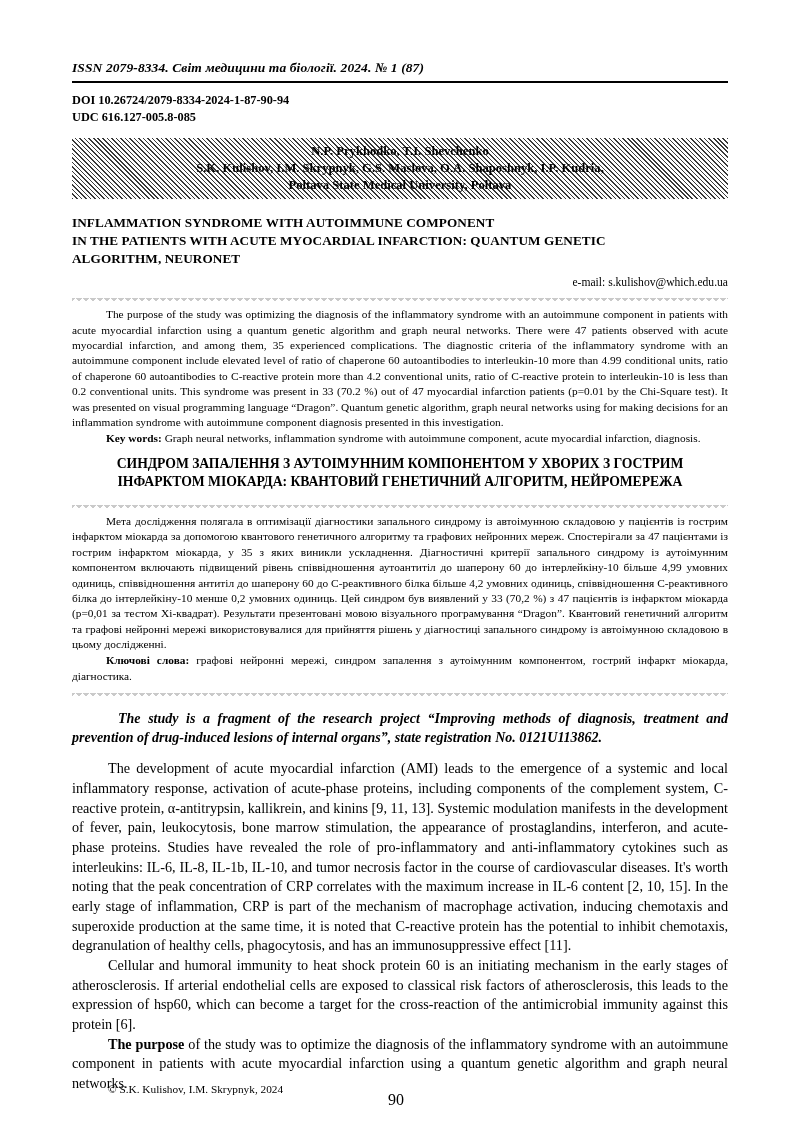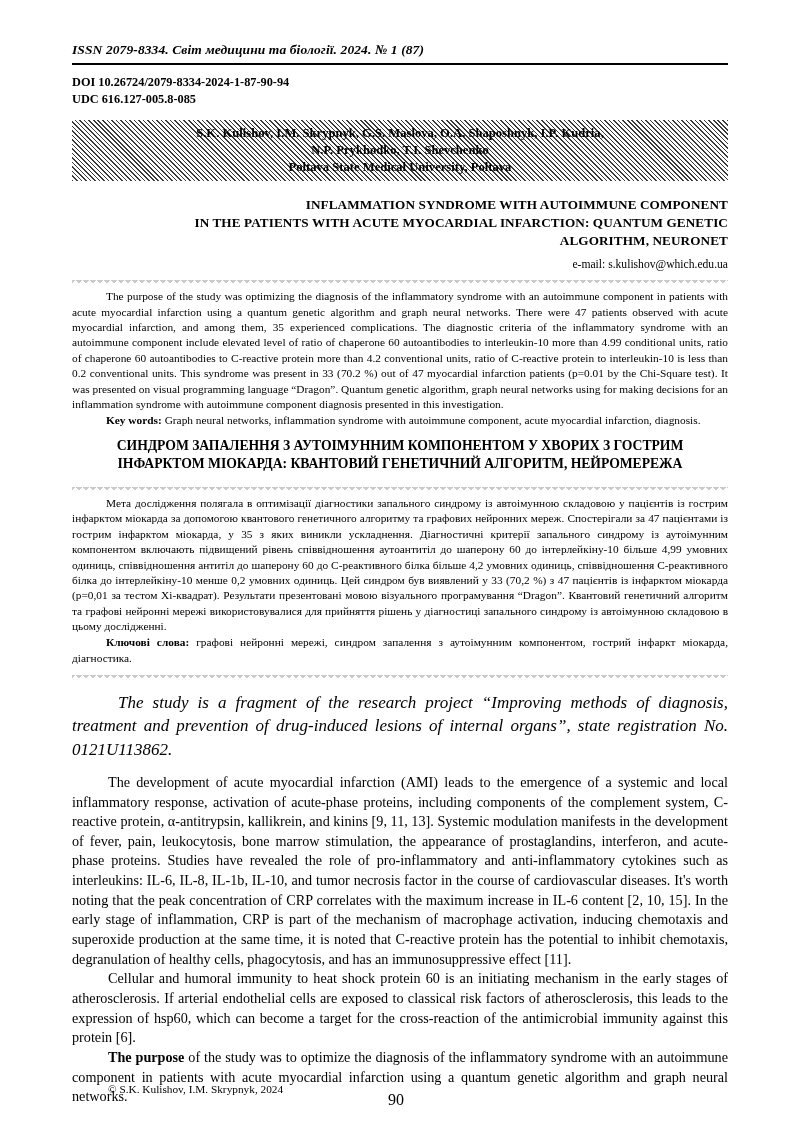--- a/index.html
+++ b/index.html
@@ -17,21 +17,21 @@
     height: 1131px;
     margin: 0 auto;
     background: #ffffff;
     overflow: hidden;
     box-sizing: border-box;
     padding: 0 72px;
   }
 
   
   .runhead {
-    padding-top: 42px;
+    padding-top: 60px;
     font-style: italic;
     font-weight: bold;
     font-size: 13.5px;
     letter-spacing: 0.1px;
     line-height: 1.2;
   }
   .runhead-rule {
     margin-top: 5px;
     border-bottom: 2.2px solid #000;
   }
@@ -60,21 +60,21 @@
     font-size: 12.6px;
     line-height: 1.33;
     position: relative;
     display: block;
     color: #000;
   }
 
   
   .title-en {
     margin-top: 15px;
-    text-align: right;
+    text-align: left;
     font-weight: bold;
     font-size: 13.2px;
     line-height: 1.34;
     letter-spacing: 0.1px;
   }
   .email {
     margin-top: 9px;
     text-align: right;
     font-size: 11.6px;
   }
@@ -123,23 +123,24 @@
     font-weight: bold;
     font-size: 13.7px;
     line-height: 1.33;
     letter-spacing: -0.05px;
   }
 
   
   .funding {
     margin-top: 11px;
     font-style: italic;
-    font-size: 17px;
+    font-size: 14px;
     line-height: 1.37;
     text-align: justify;
+    font-weight: bold;
   }
   .funding p { margin: 0; text-indent: 46px; }
 
   
   .body {
     margin-top: 12px;
     font-size: 14.2px;
     line-height: 1.385;
     text-align: justify;
   }
@@ -172,22 +173,22 @@
 
   <div class="runhead">ISSN 2079-8334. Світ медицини та біології. 2024. № 1 (87)</div>
   <div class="runhead-rule"></div>
 
   <div class="idblock">
     <div>DOI 10.26724/2079-8334-2024-1-87-90-94</div>
     <div>UDC 616.127-005.8-085</div>
   </div>
 
   <div class="author-band">
+    <span class="al">N.P. Prykhodko, T.I. Shevchenko</span>
     <span class="al">S.K. Kulishov, I.M. Skrypnyk, G.S. Maslova, O.A. Shaposhnyk, I.P. Kudria,</span>
-    <span class="al">N.P. Prykhodko, T.I. Shevchenko</span>
     <span class="al">Poltava State Medical University, Poltava</span>
   </div>
 
   <div class="title-en">
     <div>INFLAMMATION SYNDROME WITH AUTOIMMUNE COMPONENT</div>
     <div>IN THE PATIENTS WITH ACUTE MYOCARDIAL INFARCTION: QUANTUM GENETIC</div>
     <div>ALGORITHM, NEURONET</div>
   </div>
 
   <div class="email">e-mail: s.kulishov@which.edu.ua</div>

